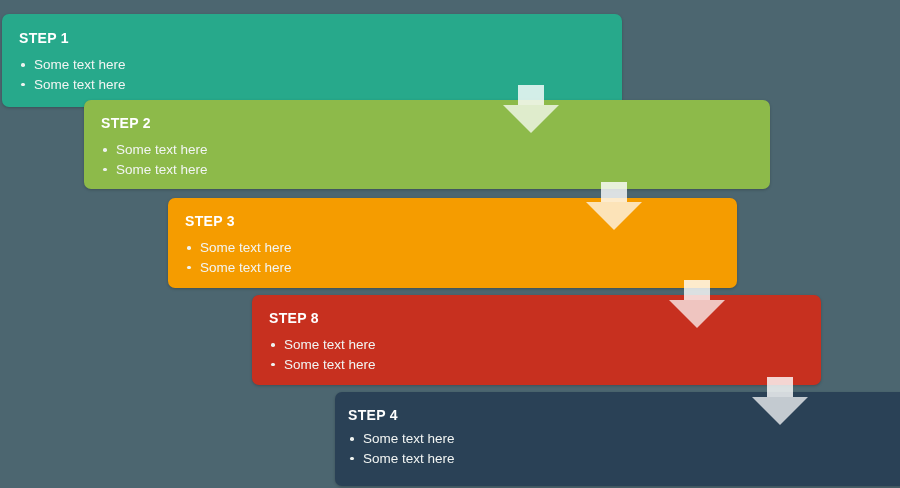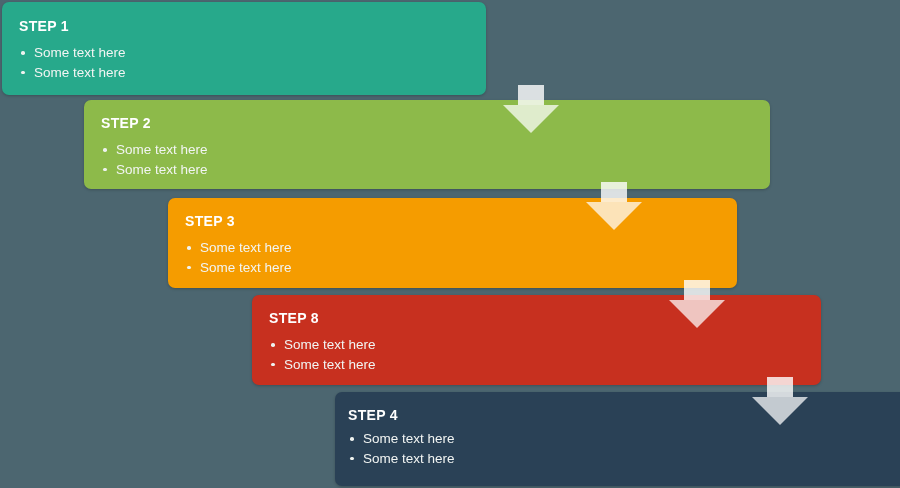--- a/index.html
+++ b/index.html
@@ -82,21 +82,21 @@
     border-left: 28px solid transparent;
     border-right: 28px solid transparent;
     border-top: 28px solid rgba(255,255,255,0.72);
   }
 </style>
 </head>
 <body>
 
 <div id="stage">
 
-  <div class="step-box" style="left:2px; top:2px; width:484px; height:93px; background:#27a98b;">
+  <div class="step-box" style="left:2px; top:14px; width:620px; height:93px; background:#27a98b;">
     <div class="step-title" style="left:17px; top:16px;">STEP 1</div>
     <ul class="bullets" style="left:17px; top:41px;">
       <li>Some text here</li>
       <li>Some text here</li>
     </ul>
   </div>
 
   <div class="step-box" style="left:84px; top:100px; width:686px; height:89px; background:#8dba4a;">
     <div class="step-title" style="left:17px; top:15px;">STEP 2</div>
     <ul class="bullets" style="left:17px; top:40px;">

